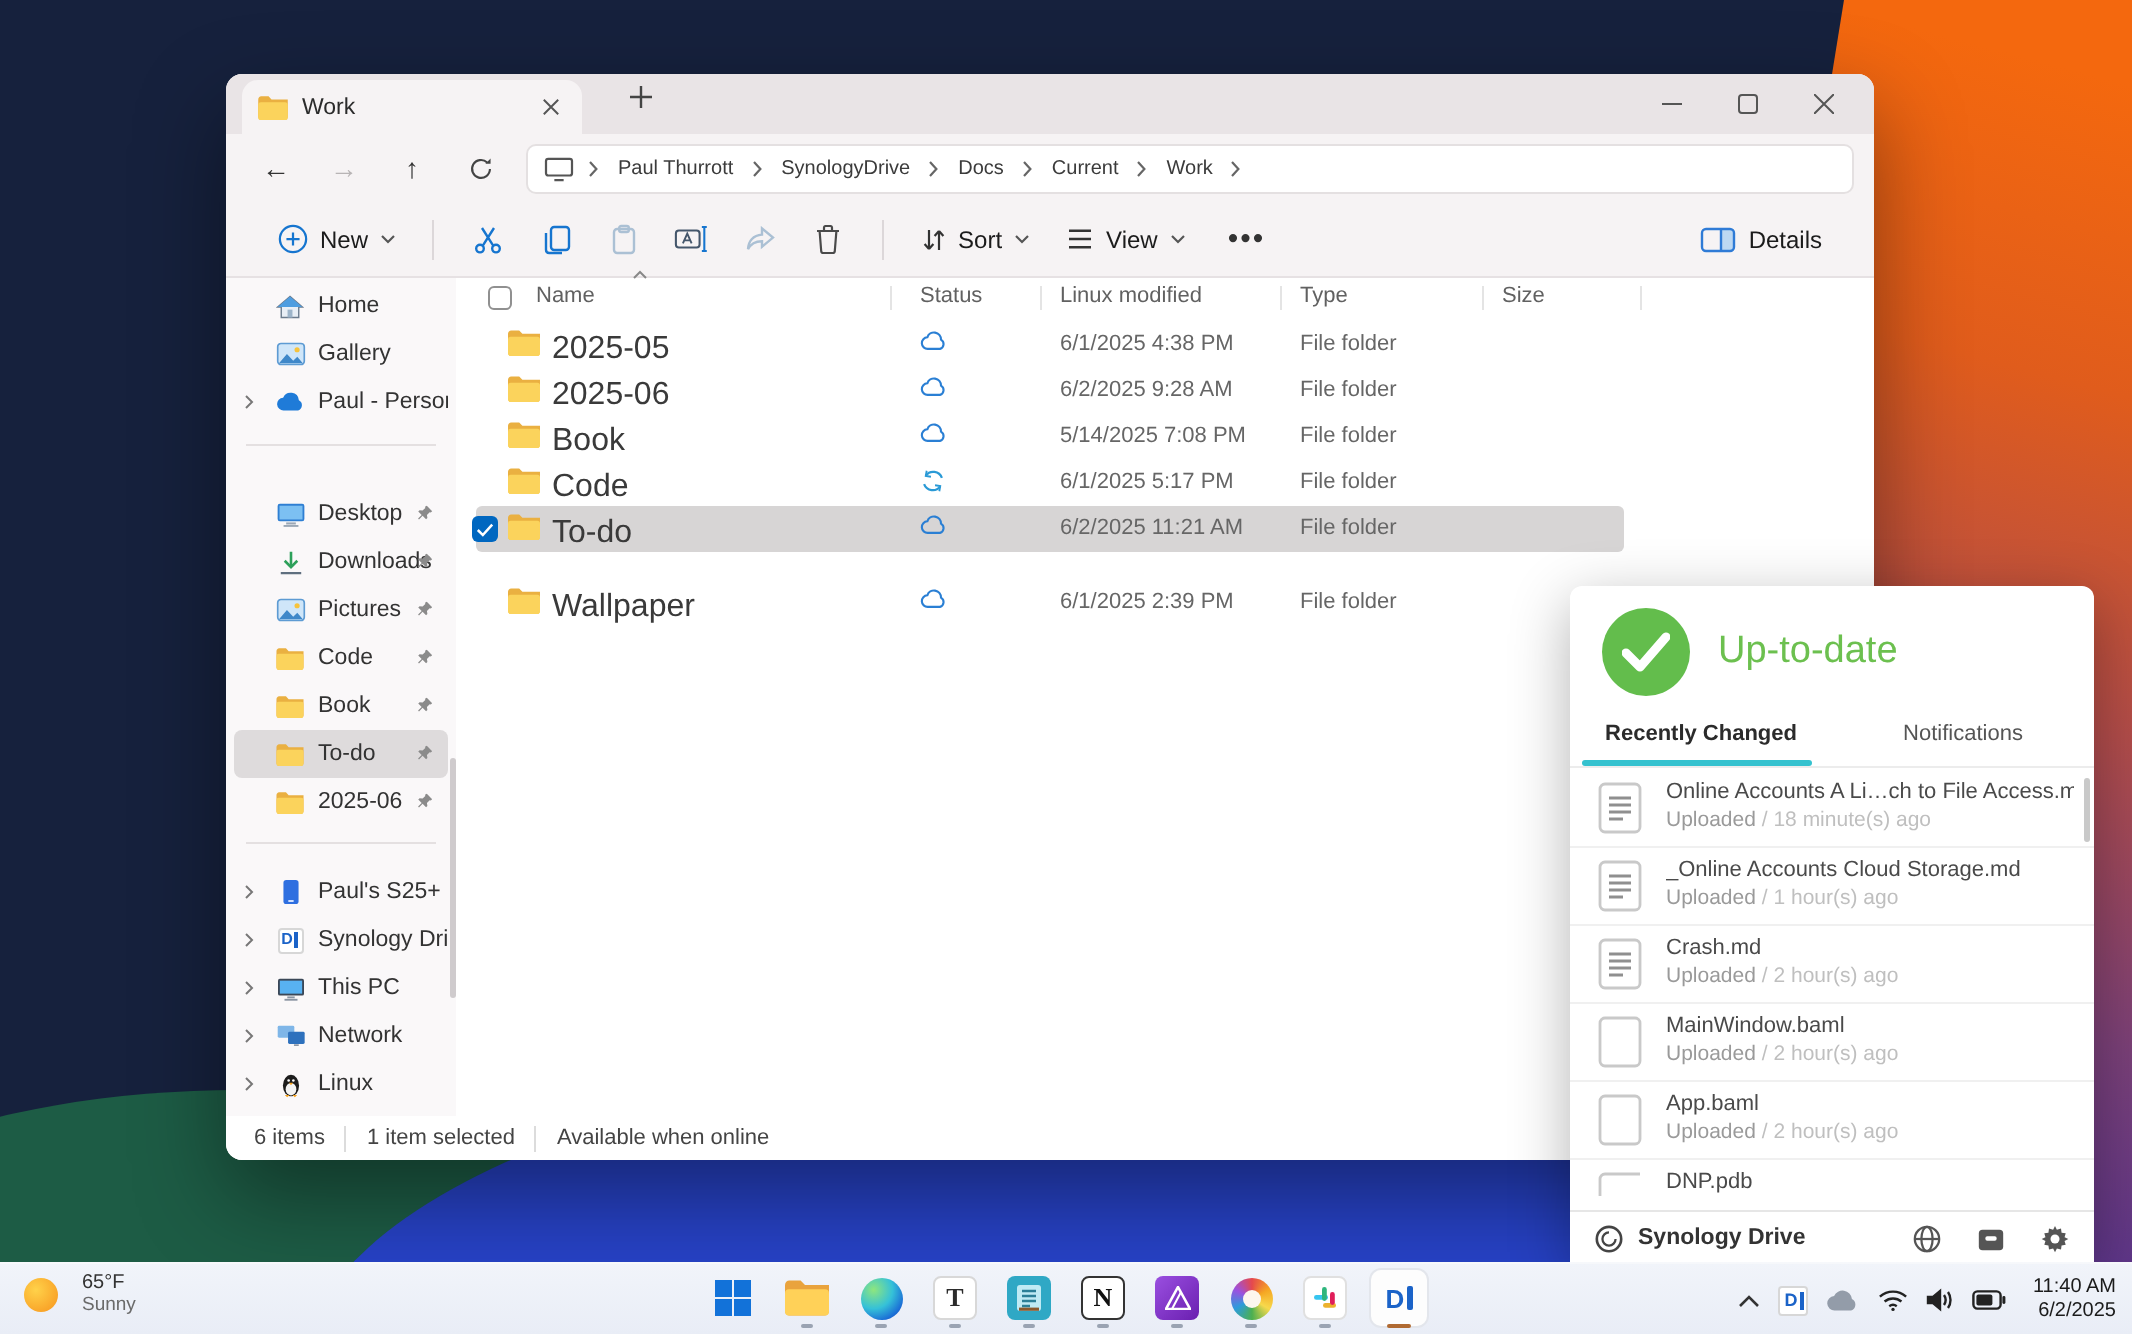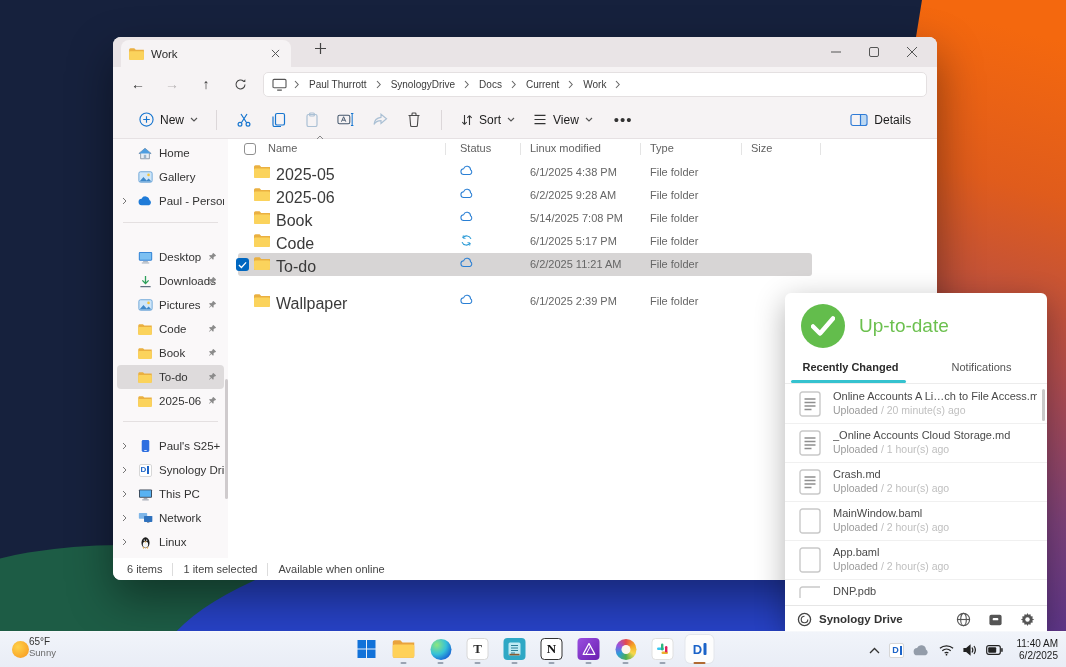--- a/index.html
+++ b/index.html
@@ -116,21 +116,21 @@
   .pop-scroll { position:absolute; right:2px; top:96px; width:3px; height:32px; background:#c9c9c9; border-radius:2px; }
   .pop-foot { position:absolute; left:0; bottom:0; right:0; height:27px; border-top:1px solid #e6e6e6;
     background:#fff; display:flex; align-items:center; padding:0 12px; gap:7px; }
   .pop-brand { font-size:11.5px; font-weight:bold; color:#333; }
   .pop-foot-icons { margin-left:auto; display:flex; gap:17px; align-items:center; }
 
   
   .taskbar { position:absolute; left:0; bottom:0; width:1066px; height:36px;
     background:linear-gradient(#f1f4fa,#e9edf6); border-top:1px solid rgba(255,255,255,.6);
     display:flex; align-items:center; z-index:10; }
-  .weather { position:absolute; left:12px; top:4px; display:flex; gap:0; align-items:flex-end; }
+  .weather { position:absolute; left:12px; top:4px; display:flex; gap:12px; align-items:center; }
   .sun { width:17px; height:17px; border-radius:50%; background:radial-gradient(circle at 35% 35%,#ffd24a,#f7941d); }
   .wtxt div:first-child { font-size:10px; color:#333; }
   .wtxt div:last-child { font-size:9.5px; color:#6a6a6a; }
   .tb-center { position:absolute; left:50%; transform:translateX(-50%); top:3px; display:flex; gap:9px; }
   .app { width:28px; height:28px; border-radius:5px; display:flex; align-items:center; justify-content:center;
     position:relative; }
   .app .dot { position:absolute; bottom:-1px; left:50%; transform:translateX(-50%); width:6px; height:2.5px;
     border-radius:2px; background:#9aa3b2; }
   .app.active { background:#fdfdfd; box-shadow:0 0 0 1px #e3e6ec; }
   .app.active .dot { width:12px; background:#b06a32; }
@@ -701,21 +701,21 @@
     </div>
     <div class="pop-list">
       <div class="pop-item">
         <span class="pop-ico">
             <svg width="22" height="26" viewBox="0 0 22 26">
               <rect x="1" y="1" width="20" height="24" rx="2.5" fill="#fff" stroke="#c9c9c9" stroke-width="1.4"></rect>
               <path d="M5.5 8h11M5.5 11.5h11M5.5 15h11M5.5 18.5h7" stroke="#8f8f8f" stroke-width="1.6"></path>
             </svg>
           </span>
         <div class="pop-name">Online Accounts A Li…ch to File Access.md</div>
-        <div class="pop-meta"><span>Uploaded</span> <span class="time">/</span> <span class="time">20 minute(s) ago</span></div>
+        <div class="pop-meta"><span>Uploaded</span> <span class="time">/</span> <span class="time">18 minute(s) ago</span></div>
       </div>
       <div class="pop-item">
         <span class="pop-ico">
             <svg width="22" height="26" viewBox="0 0 22 26">
               <rect x="1" y="1" width="20" height="24" rx="2.5" fill="#fff" stroke="#c9c9c9" stroke-width="1.4"></rect>
               <path d="M5.5 8h11M5.5 11.5h11M5.5 15h11M5.5 18.5h7" stroke="#8f8f8f" stroke-width="1.6"></path>
             </svg>
           </span>
         <div class="pop-name">_Online Accounts Cloud Storage.md</div>
         <div class="pop-meta"><span>Uploaded</span> <span class="time">/</span> <span class="time">1 hour(s) ago</span></div>

